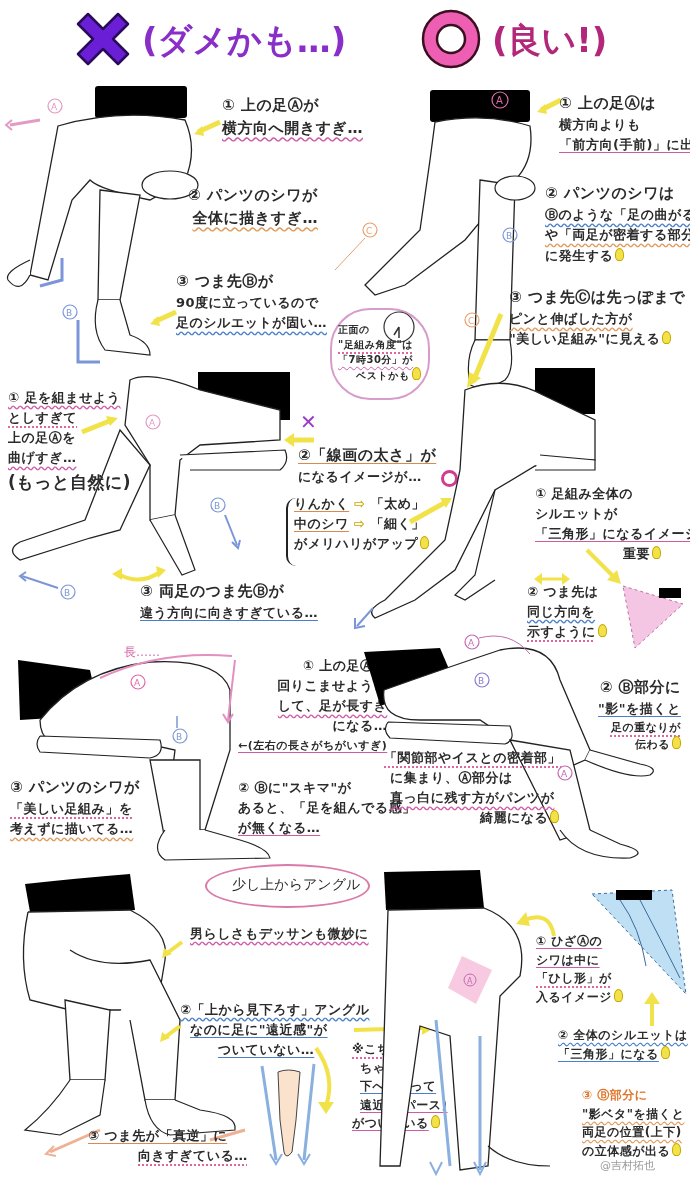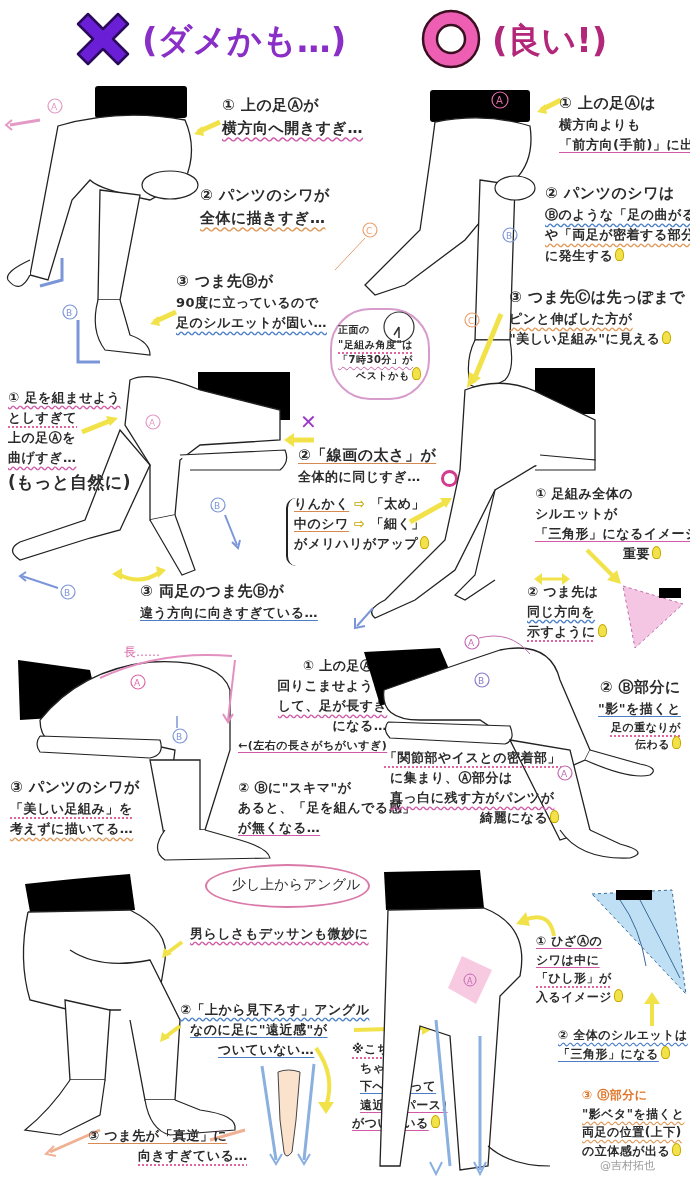--- a/index.html
+++ b/index.html
@@ -59,21 +59,21 @@
     <text x="51" y="30" font-size="9" fill="#e39ac4">A</text>
   </svg>
   <svg style="left:192px;top:38px" width="30" height="20">
       <path d="M28 4 L6 14" stroke="#f2e24a" stroke-width="5"></path>
       <path d="M2 16 L10 8 L12 18 Z" fill="#f2e24a"></path>
     </svg>
   <div class="note big" style="left:222px;top:14px;">
     <span class="line">① 上の足Ⓐが</span>
     <span class="line u-pink">横方向へ開きすぎ…</span>
   </div>
-  <div class="note big" style="left:200px;top:104px;">
+  <div class="note big" style="left:188px;top:104px;text-align:right;">
     <span class="line">② パンツのシワが</span>
     <span class="line u-orange">全体に描きすぎ…</span>
   </div>
   <svg style="left:148px;top:228px" width="30" height="20">
       <path d="M28 4 L6 14" stroke="#f2e24a" stroke-width="5"></path>
       <path d="M2 16 L10 8 L12 18 Z" fill="#f2e24a"></path>
     </svg>
   <div class="note" style="left:176px;top:190px;">
     <span class="line big">③ つま先Ⓑが</span>
     <span class="line">90度に立っているので</span>
@@ -165,21 +165,21 @@
     <span class="line u-pink">曲げすぎ…</span>
     <span class="line" style="font-size:17px;">(もっと自然に)</span>
   </div>
   <div class="abs" style="left:300px;top:40px;font-size:20px;font-weight:bold;color:#9b39c9;">✕</div>
   <svg style="left:282px;top:62px" width="34" height="14">
       <path d="M32 8 L8 8" stroke="#f2e24a" stroke-width="5"></path>
       <path d="M2 8 L12 1 L12 15 Z" fill="#f2e24a"></path>
     </svg>
   <div class="note big" style="left:298px;top:74px;">
     <span class="line u-orange-s">②「線画の太さ」が</span>
-    <span class="line" style="font-size:13px;">全体的に同じすぎ…</span>
+    <span class="line" style="font-size:13px;">になるイメージが…</span>
   </div>
   <div class="abs" style="left:441px;top:100px;width:17px;height:17px;border:3px solid #d23b8e;border-radius:50%;"></div>
   <div class="abs" style="left:286px;top:128px;width:12px;height:68px;border-left:2px solid #222;border-radius:10px 0 0 10px;"></div>
   <div class="note" style="left:294px;top:124px;">
     <span class="line"><span class="u-orange-s">りんかく</span> <span style="color:#c9a800">⇨</span> <span>「太め」</span></span>
     <span class="line"><span class="u-orange-s">中のシワ</span> <span style="color:#c9a800">⇨</span> <span>「細く」</span></span>
     <span class="line"><span>がメリハリがアップ</span><span class="bulb"></span></span>
   </div>
   <svg style="left:408px;top:126px" width="46" height="28">
       <path d="M2 26 L38 6" stroke="#f2e24a" stroke-width="5"></path>

